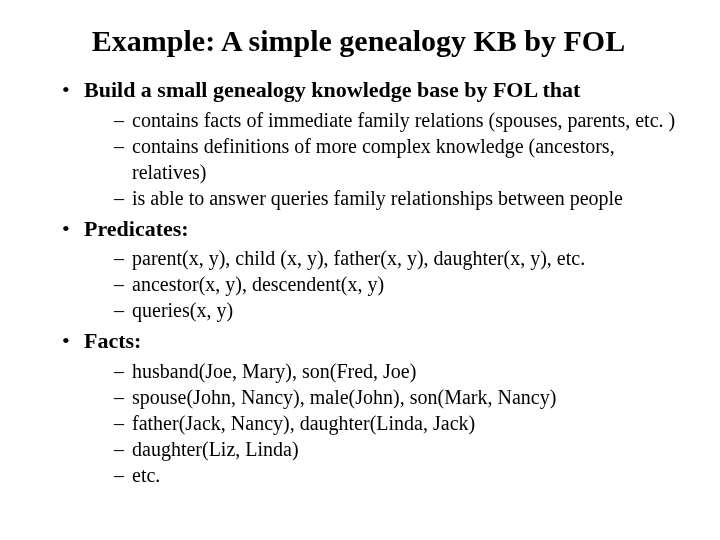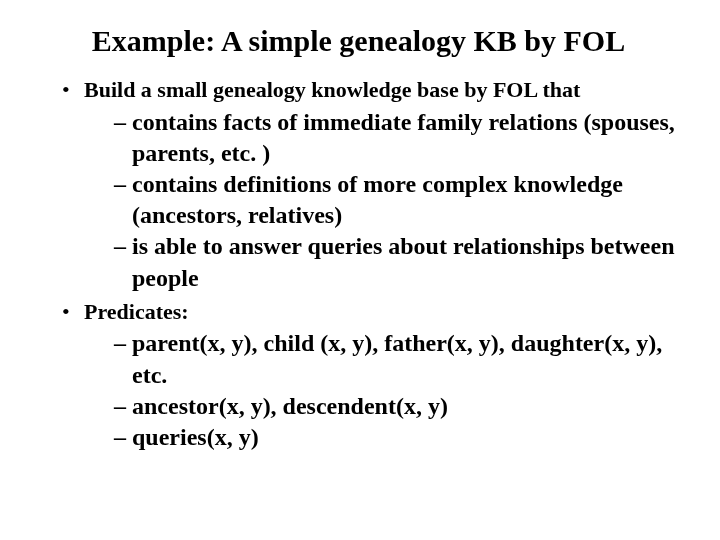--- a/index.html
+++ b/index.html
@@ -42,22 +42,22 @@
     top: 0;
     font-size: 22px;
   }
   ul.level1 > li > .head {
     font-weight: bold;
   }
   ul.level2 {
     list-style: none;
     margin: 2px 0 4px 0;
     padding: 0 0 0 30px;
-    font-size: 24px;
-    font-weight: bold;
+    font-size: 20px;
+    font-weight: normal;
   }
   ul.level2 > li {
     position: relative;
     padding-left: 18px;
     margin: 0;
     line-height: 1.3;
   }
   ul.level2 > li::before {
     content: "–";
     position: absolute;
@@ -71,28 +71,38 @@
 <div class="slide">
   <div class="title">Example: A simple genealogy KB by FOL</div>
 
   <ul class="level1">
 
     <li>
       <span class="head">Build a small genealogy knowledge base by FOL that</span>
       <ul class="level2">
         <li>contains facts of immediate family relations (spouses, parents, etc. )</li>
         <li>contains definitions of more complex knowledge (ancestors, relatives)</li>
-        <li>is able to answer queries about relationships between people</li>
+        <li>is able to answer queries family relationships between people</li>
       </ul>
     </li>
 
     <li>
       <span class="head">Predicates:</span>
       <ul class="level2">
         <li>parent(x, y), child (x, y), father(x, y), daughter(x, y), etc.</li>
         <li>ancestor(x, y), descendent(x, y)</li>
         <li>queries(x, y)</li>
       </ul>
     </li>
 
+    <li>
+      <span class="head">Facts:</span>
+      <ul class="level2">
+        <li>husband(Joe, Mary), son(Fred, Joe)</li>
+        <li>spouse(John, Nancy), male(John), son(Mark, Nancy)</li>
+        <li>father(Jack, Nancy), daughter(Linda, Jack)</li>
+        <li>daughter(Liz, Linda)</li>
+        <li>etc.</li>
+      </ul>
+    </li>
 
   </ul>
 </div>
 
 </body></html>

